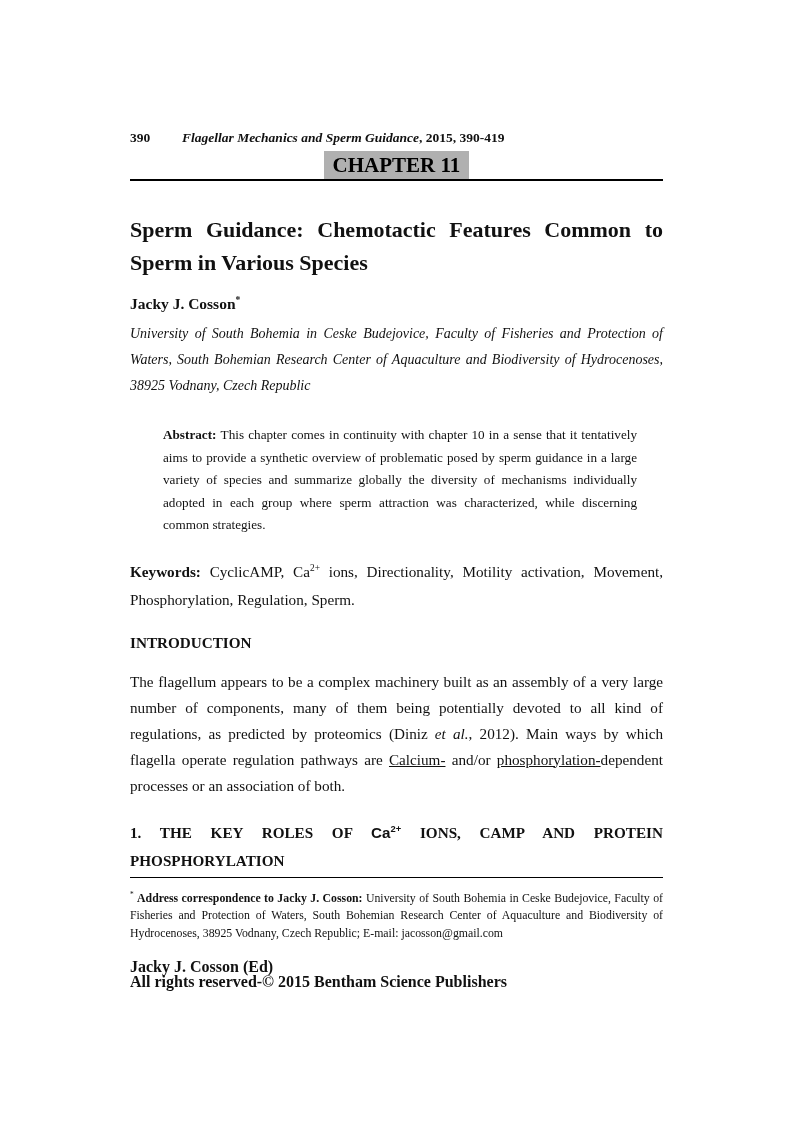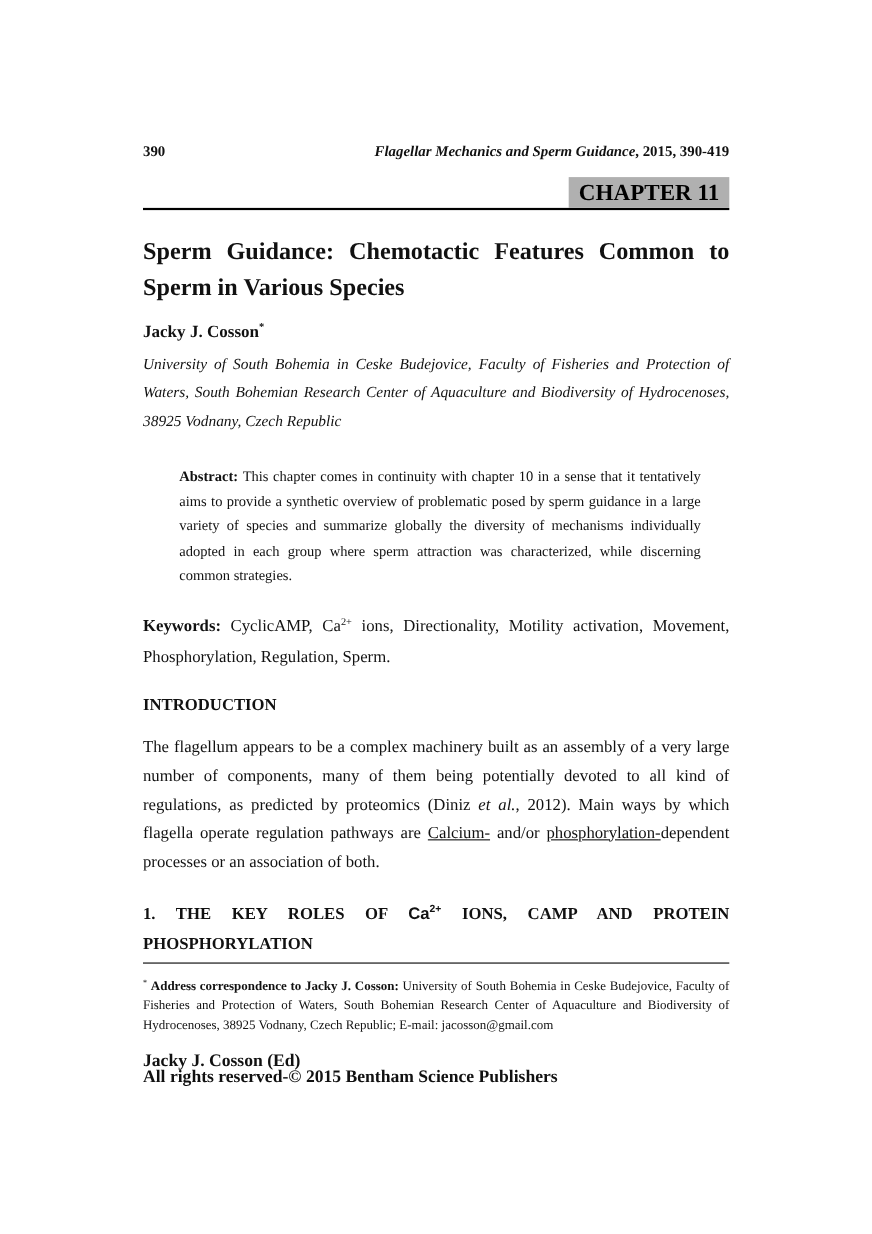--- a/index.html
+++ b/index.html
@@ -8,32 +8,32 @@
     width:793px; height:1122px; position:relative;
     font-family:"Liberation Serif","DejaVu Serif",serif;
     color:#111;
   }
   .page-content {
     position:absolute; left:130px; top:130px; width:533px;
   }
   
   .running-header { position:relative; height:20px; font-size:13.5px; font-weight:bold; }
   .page-number { position:absolute; left:0; top:0; }
-  .running-title { display:block; text-align:right; padding-left:52px; }
+  .running-title { display:block; text-align:left; padding-left:52px; }
   
-  .badge-row { margin-top:11px; text-align:right; }
+  .badge-row { margin-top:1px; text-align:center; }
   .chapter-badge {
     display:inline-block; background:#b0b0b0; color:#000;
     font-weight:bold; font-size:21px; line-height:25px; padding:2px 9px 1px 9px;
     vertical-align:bottom;
   }
   .top-rule { height:2px; background:#000; }
   
   .chapter-title {
-    margin-top:20px; font-size:22px; font-weight:bold; line-height:33px;
+    margin-top:32px; font-size:22px; font-weight:bold; line-height:33px;
     text-align:justify;
   }
   .author-line { margin-top:16px; font-size:15.5px; font-weight:bold; }
   .affiliation { margin-top:8px; font-size:14px; font-style:italic; line-height:26px; text-align:justify; }
   
   .abstract { margin:25px 26px 0 33px; font-size:13.2px; line-height:22.5px; text-align:justify; }
   
   .keywords { margin-top:21px; font-size:15.2px; line-height:28px; text-align:justify; }
   
   .section-heading { margin-top:15px; font-size:15.2px; font-weight:bold; line-height:28px; text-align:justify; }

